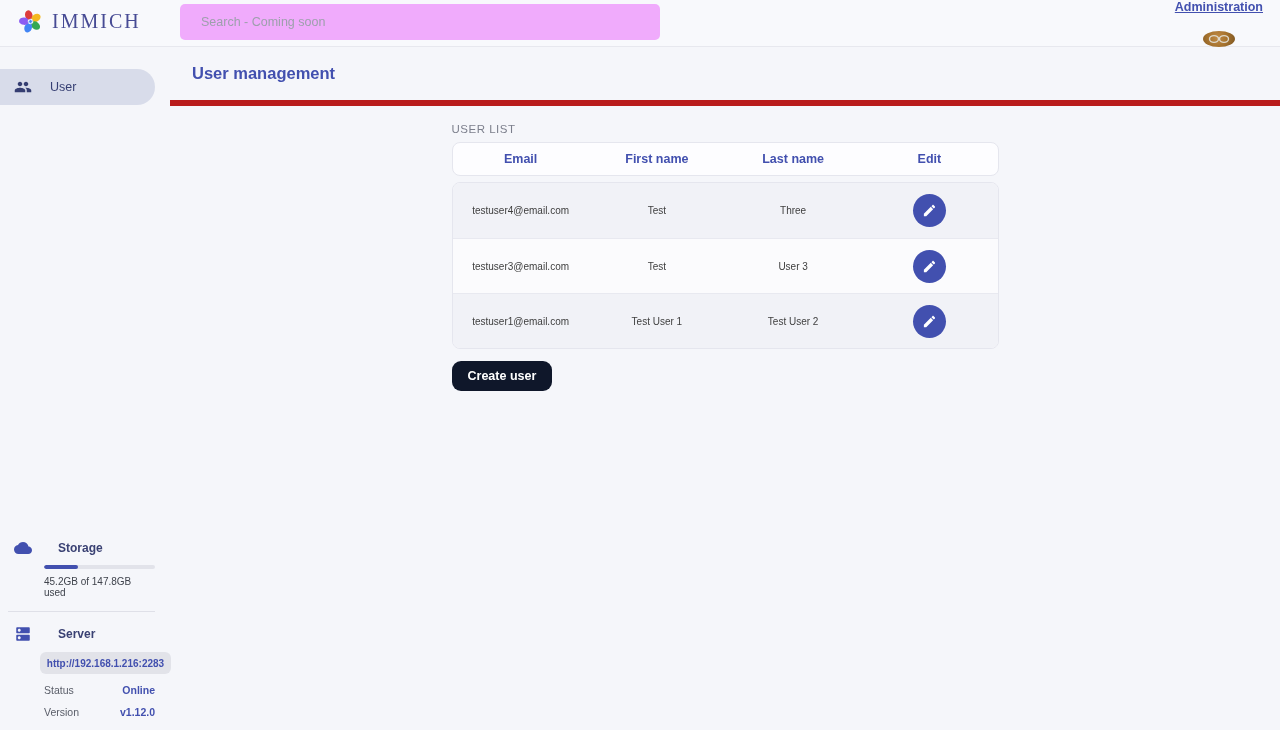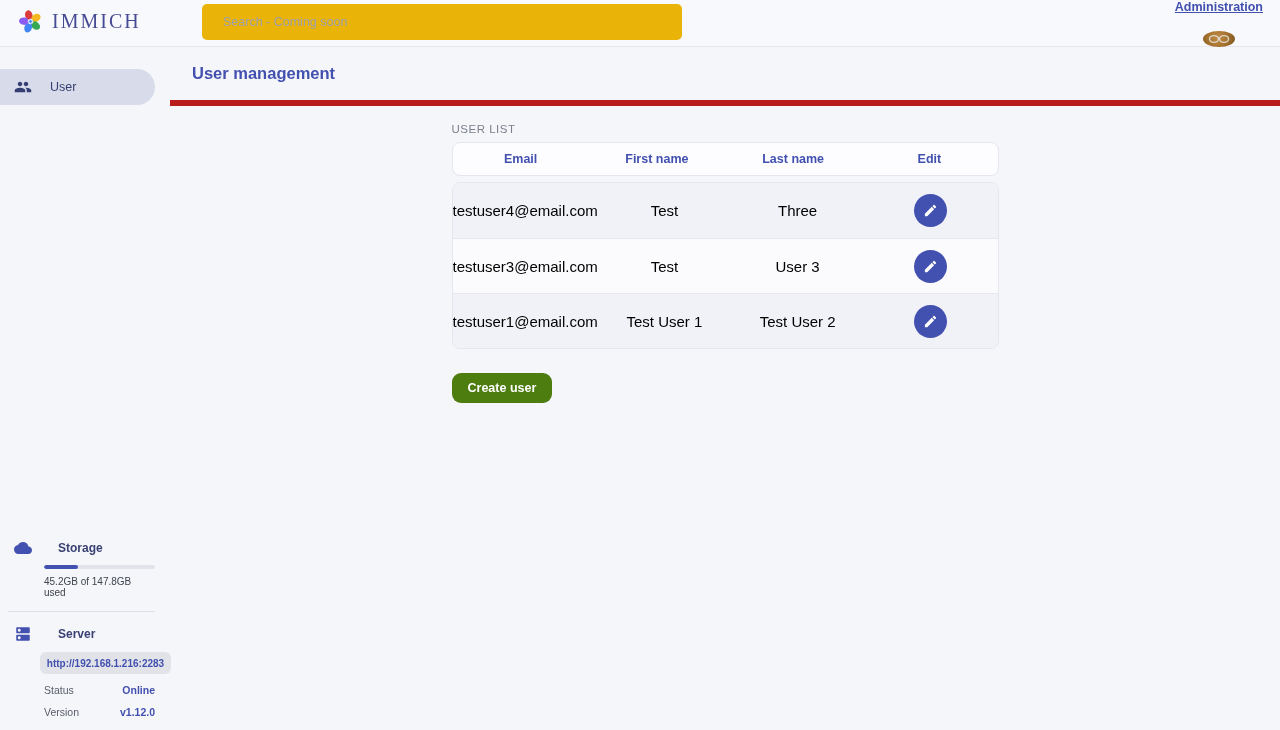--- a/index.html
+++ b/index.html
@@ -16,24 +16,23 @@
     position:absolute; top:0; left:0; width:1280px; height:47px;
     background:#f8f9fc; border-bottom:1px solid #e7e8ee; z-index:5;
   }
   .logo { position:absolute; left:17px; top:8px; display:flex; align-items:center; gap:8px; }
   .logo-text {
     font-family:"Liberation Serif", serif;
     font-size:20px; letter-spacing:2px; color:#474b94; font-weight:500;
   }
   .search {
     position:absolute; left:180px; top:4px; width:480px; height:36px;
-    background:#eab308; border:none; border-radius:5px;
+    background:#f0abfc; border:none; border-radius:5px;
     padding-left:21px; font-size:12.5px; color:#555; outline:none;
     font-family:"Liberation Sans", sans-serif;
-    margin-left:22px;
   }
   .search::placeholder { color:#9da0ac; }
   .header-right { position:absolute; right:17px; top:0; height:47px; display:flex; align-items:center; gap:17px;flex-direction:column; }
   .admin-link {
     font-size:12.5px; font-weight:700; color:#4250af;
     text-decoration:underline; cursor:pointer;
   }
   .avatar {
     width:32px; height:32px; border-radius:50%; overflow:hidden; cursor:pointer;
     background:radial-gradient(circle at 45% 40%, #c08a45 0%, #a8742f 45%, #7a5420 100%);
@@ -76,30 +75,30 @@
   .thead {
     margin-top:7px; height:34px; background:#fdfdff;
     border:1px solid #e5e6ee; border-radius:8px;
     display:grid; grid-template-columns:repeat(4,1fr);
     align-items:center; justify-items:center;
     font-size:12.5px; font-weight:600; color:#4250af;
   }
   .tbody { margin-top:6px; border:1px solid #e5e6ee; border-radius:8px; overflow:hidden; background:#fbfbfd; }
   .trow {
     height:55px; display:grid; grid-template-columns:repeat(4,1fr);
-    align-items:center; justify-items:center; font-size:15px; color:#000000;
+    align-items:center; justify-items:center; font-size:10px; color:#404040;
   }
   .trow:nth-child(odd) { background:#f1f2f7; }
   .trow + .trow { border-top:1px solid #e8e9f0; }
   .edit-btn {
     width:33px; height:33px; border-radius:50%; background:#4250af; border:none;
     display:flex; align-items:center; justify-content:center; cursor:pointer;
   }
   .create-btn {
-    margin-top:24px; background:#4d7c0f; color:#fff; border:none; border-radius:9px;
+    margin-top:12px; background:#0f172a; color:#fff; border:none; border-radius:9px;
     padding:8px 16px; font-size:12.5px; font-weight:600; cursor:pointer;
     font-family:"Liberation Sans", sans-serif;
   }
 </style>
 </head>
 <body>
 
 <header class="app-header">
   <div class="logo">
     <span style="display:flex;">

